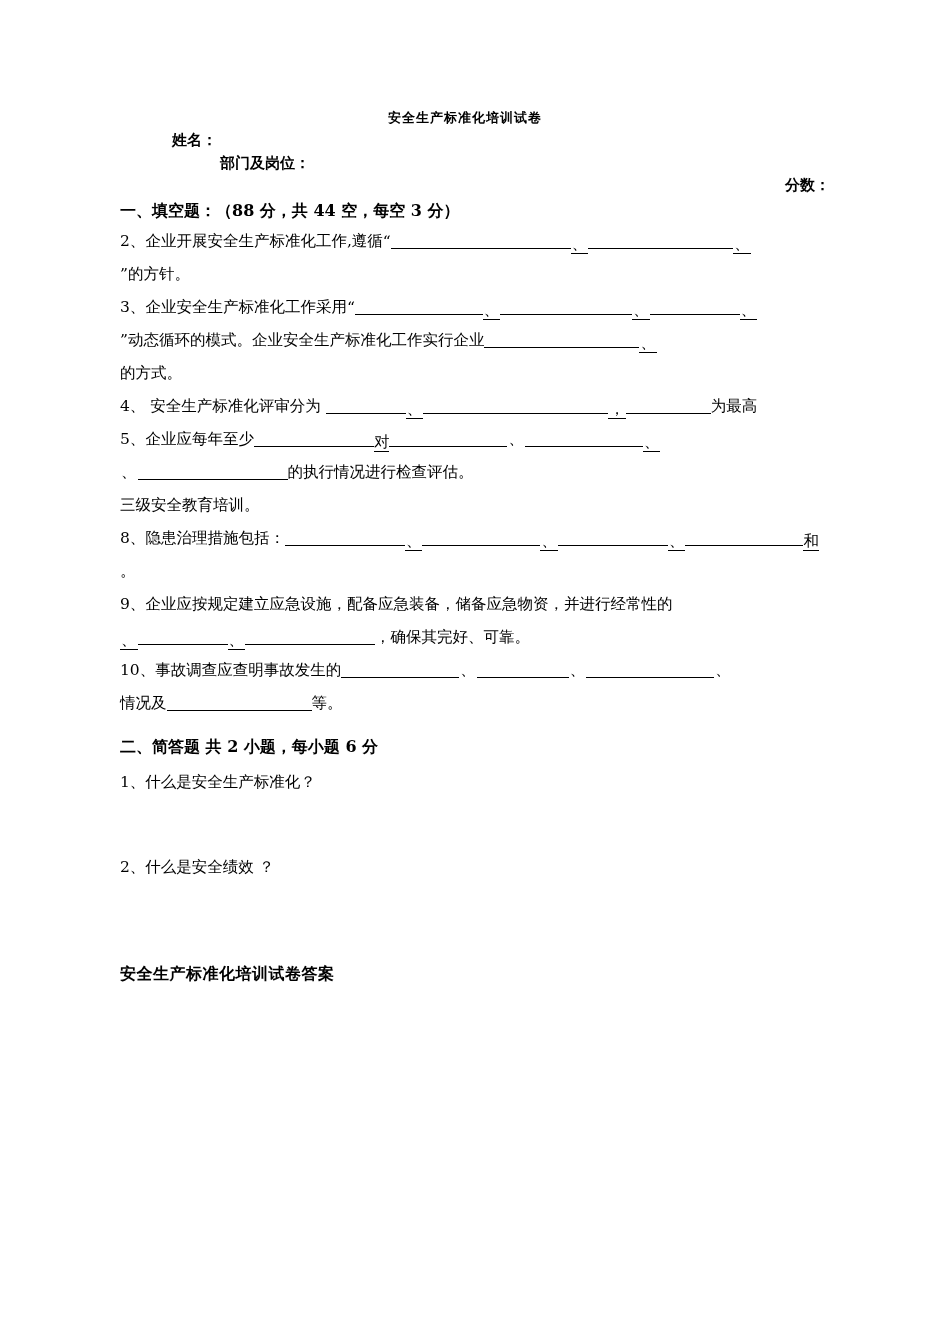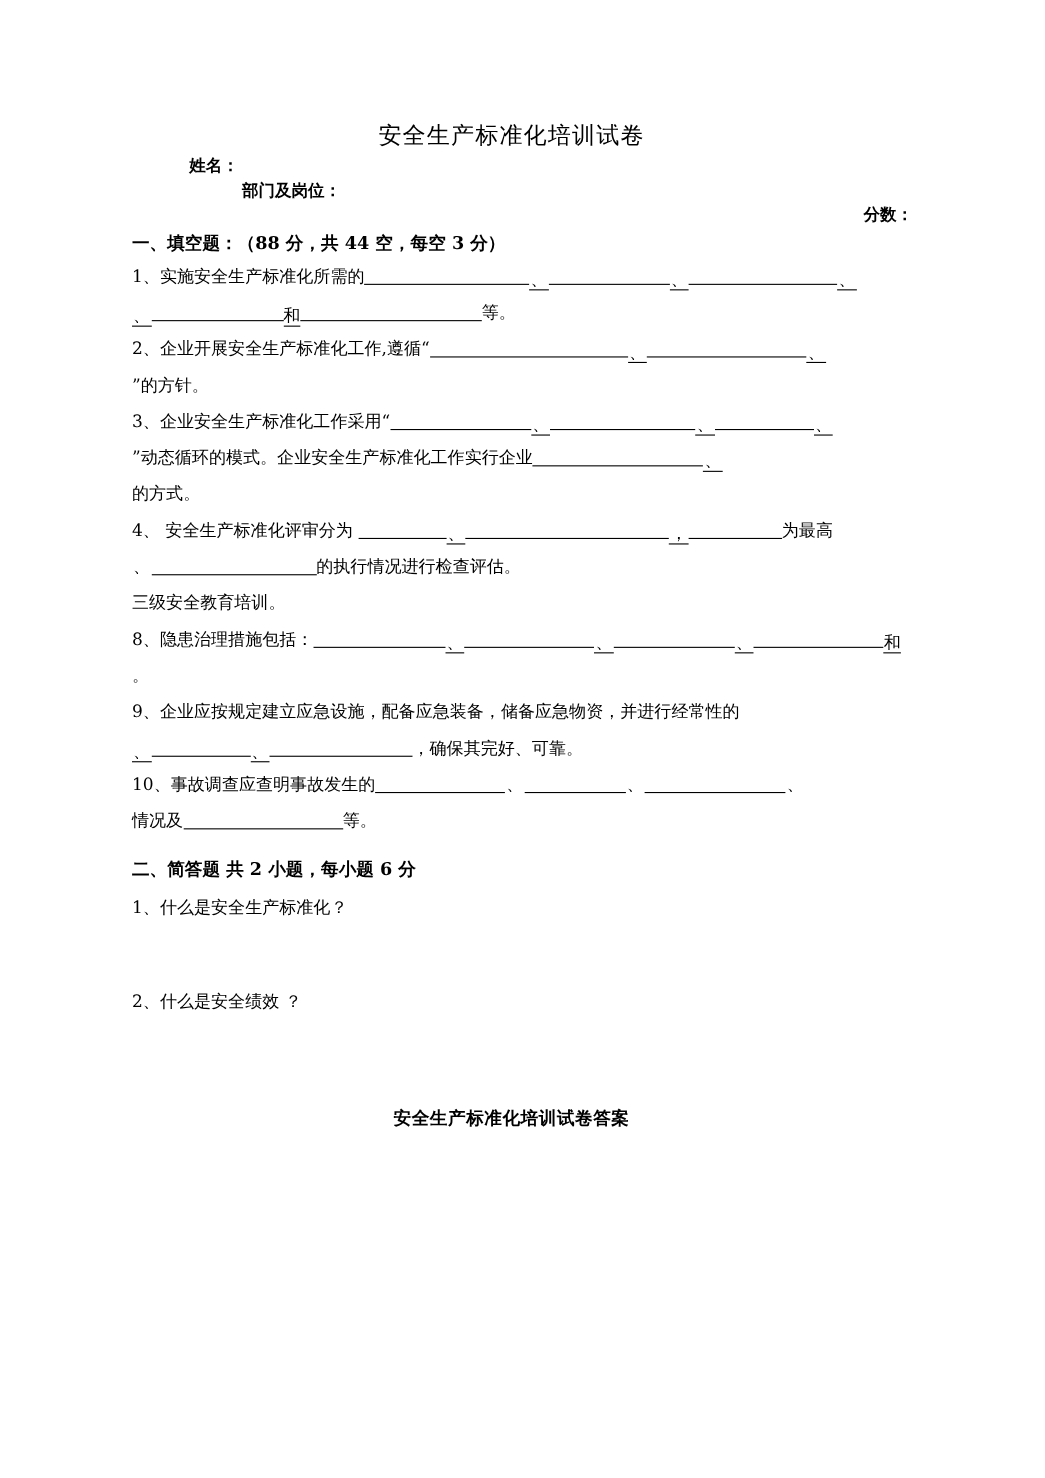--- a/index.html
+++ b/index.html
@@ -17,22 +17,22 @@
   }
   .page {
     position: relative;
     width: 950px;
     height: 1344px;
     box-sizing: border-box;
     padding: 110px 110px 0 120px;
   }
   .doc-title {
     text-align: center;
-    font-size: 21px;
-    font-weight: normal;
+    font-size: 13px;
+    font-weight: bold;
     letter-spacing: 1px;
     margin: 0 0 3px 0;
     line-height: 1.25;
     padding-right: 30px;
   }
   .meta-row {
     display: flex;
     font-size: 15px;
     font-weight: bold;
     line-height: 1.5;
@@ -107,21 +107,20 @@
   .sa-q {
     font-size: 15.5px;
     line-height: 1.5;
     margin: 0;
     white-space: pre;
   }
   .spacer-60 { height: 62px; }
   .spacer-80 { height: 84px; }
 
   .footer-title {
-    text-align: center;
     font-size: 16px;
     font-weight: bold;
     letter-spacing: 0.5px;
     padding-right: 30px;
   }
 </style>
 </head>
 <body>
 
 <div class="page">
@@ -129,28 +128,20 @@
   <div class="doc-title">安全生产标准化培训试卷</div>
 
   <div class="meta-row">
     <span class="meta-name">姓名：</span>
     <span class="meta-dept">部门及岗位：</span>
     <span class="meta-score">分数：</span>
   </div>
 
   <div class="section-head">一、填空题：（88 分，共 44 空，每空 3 分）</div>
 
-  <div class="q">
-    <span class="q-line">
-      <span class="t">1、</span><span class="t">实施安全生产标准化所需的</span><span class="blank" style="width:150px"></span><span class="sep-u">、</span><span class="blank" style="width:110px"></span><span class="sep-u">、</span><span class="blank" style="width:135px"></span><span class="sep-u">、</span>
-    </span>
-    <span class="q-line">
-      <span class="sep-u">、</span><span class="blank" style="width:120px"></span><span class="tail-u">和</span><span class="blank" style="width:165px"></span><span class="t">等。</span>
-    </span>
-  </div>
 
   <div class="q">
     <span class="q-line">
       <span class="t">2、</span><span class="t">企业开展安全生产标准化工作,遵循“</span><span class="blank" style="width:180px"></span><span class="sep-u">、</span><span class="blank" style="width:145px"></span><span class="sep-u">、</span>
     </span>
     <span class="q-line">
       <span class="t">”的方针。</span>
     </span>
   </div>
 
@@ -166,20 +157,23 @@
     </span>
   </div>
 
   <div class="q">
     <span class="q-line">
       <span class="t">4、</span><span class="t"> 安全生产标准化评审分为 </span><span class="blank" style="width:80px"></span><span class="sep-u">、</span><span class="blank" style="width:185px"></span><span class="sep-u">，</span><span class="blank" style="width:85px"></span><span class="t">为最高</span>
     </span>
   </div>
 
   <div class="q">
+    <span class="q-line">
+      <span class="t">5、</span><span class="t">企业应每年至少</span><span class="blank" style="width:120px"></span><span class="tail-u">对</span><span class="blank" style="width:118px"></span><span class="sep">、</span><span class="blank" style="width:118px"></span><span class="sep-u">、</span>
+    </span>
     <span class="q-line">
       <span class="sep">、</span><span class="blank" style="width:150px"></span><span class="t">的执行情况进行检查评估。</span>
     </span>
   </div>
 
   <div class="q">
     <span class="q-line">
       <span class="t">三级安全教育培训。</span>
     </span>
   </div>

